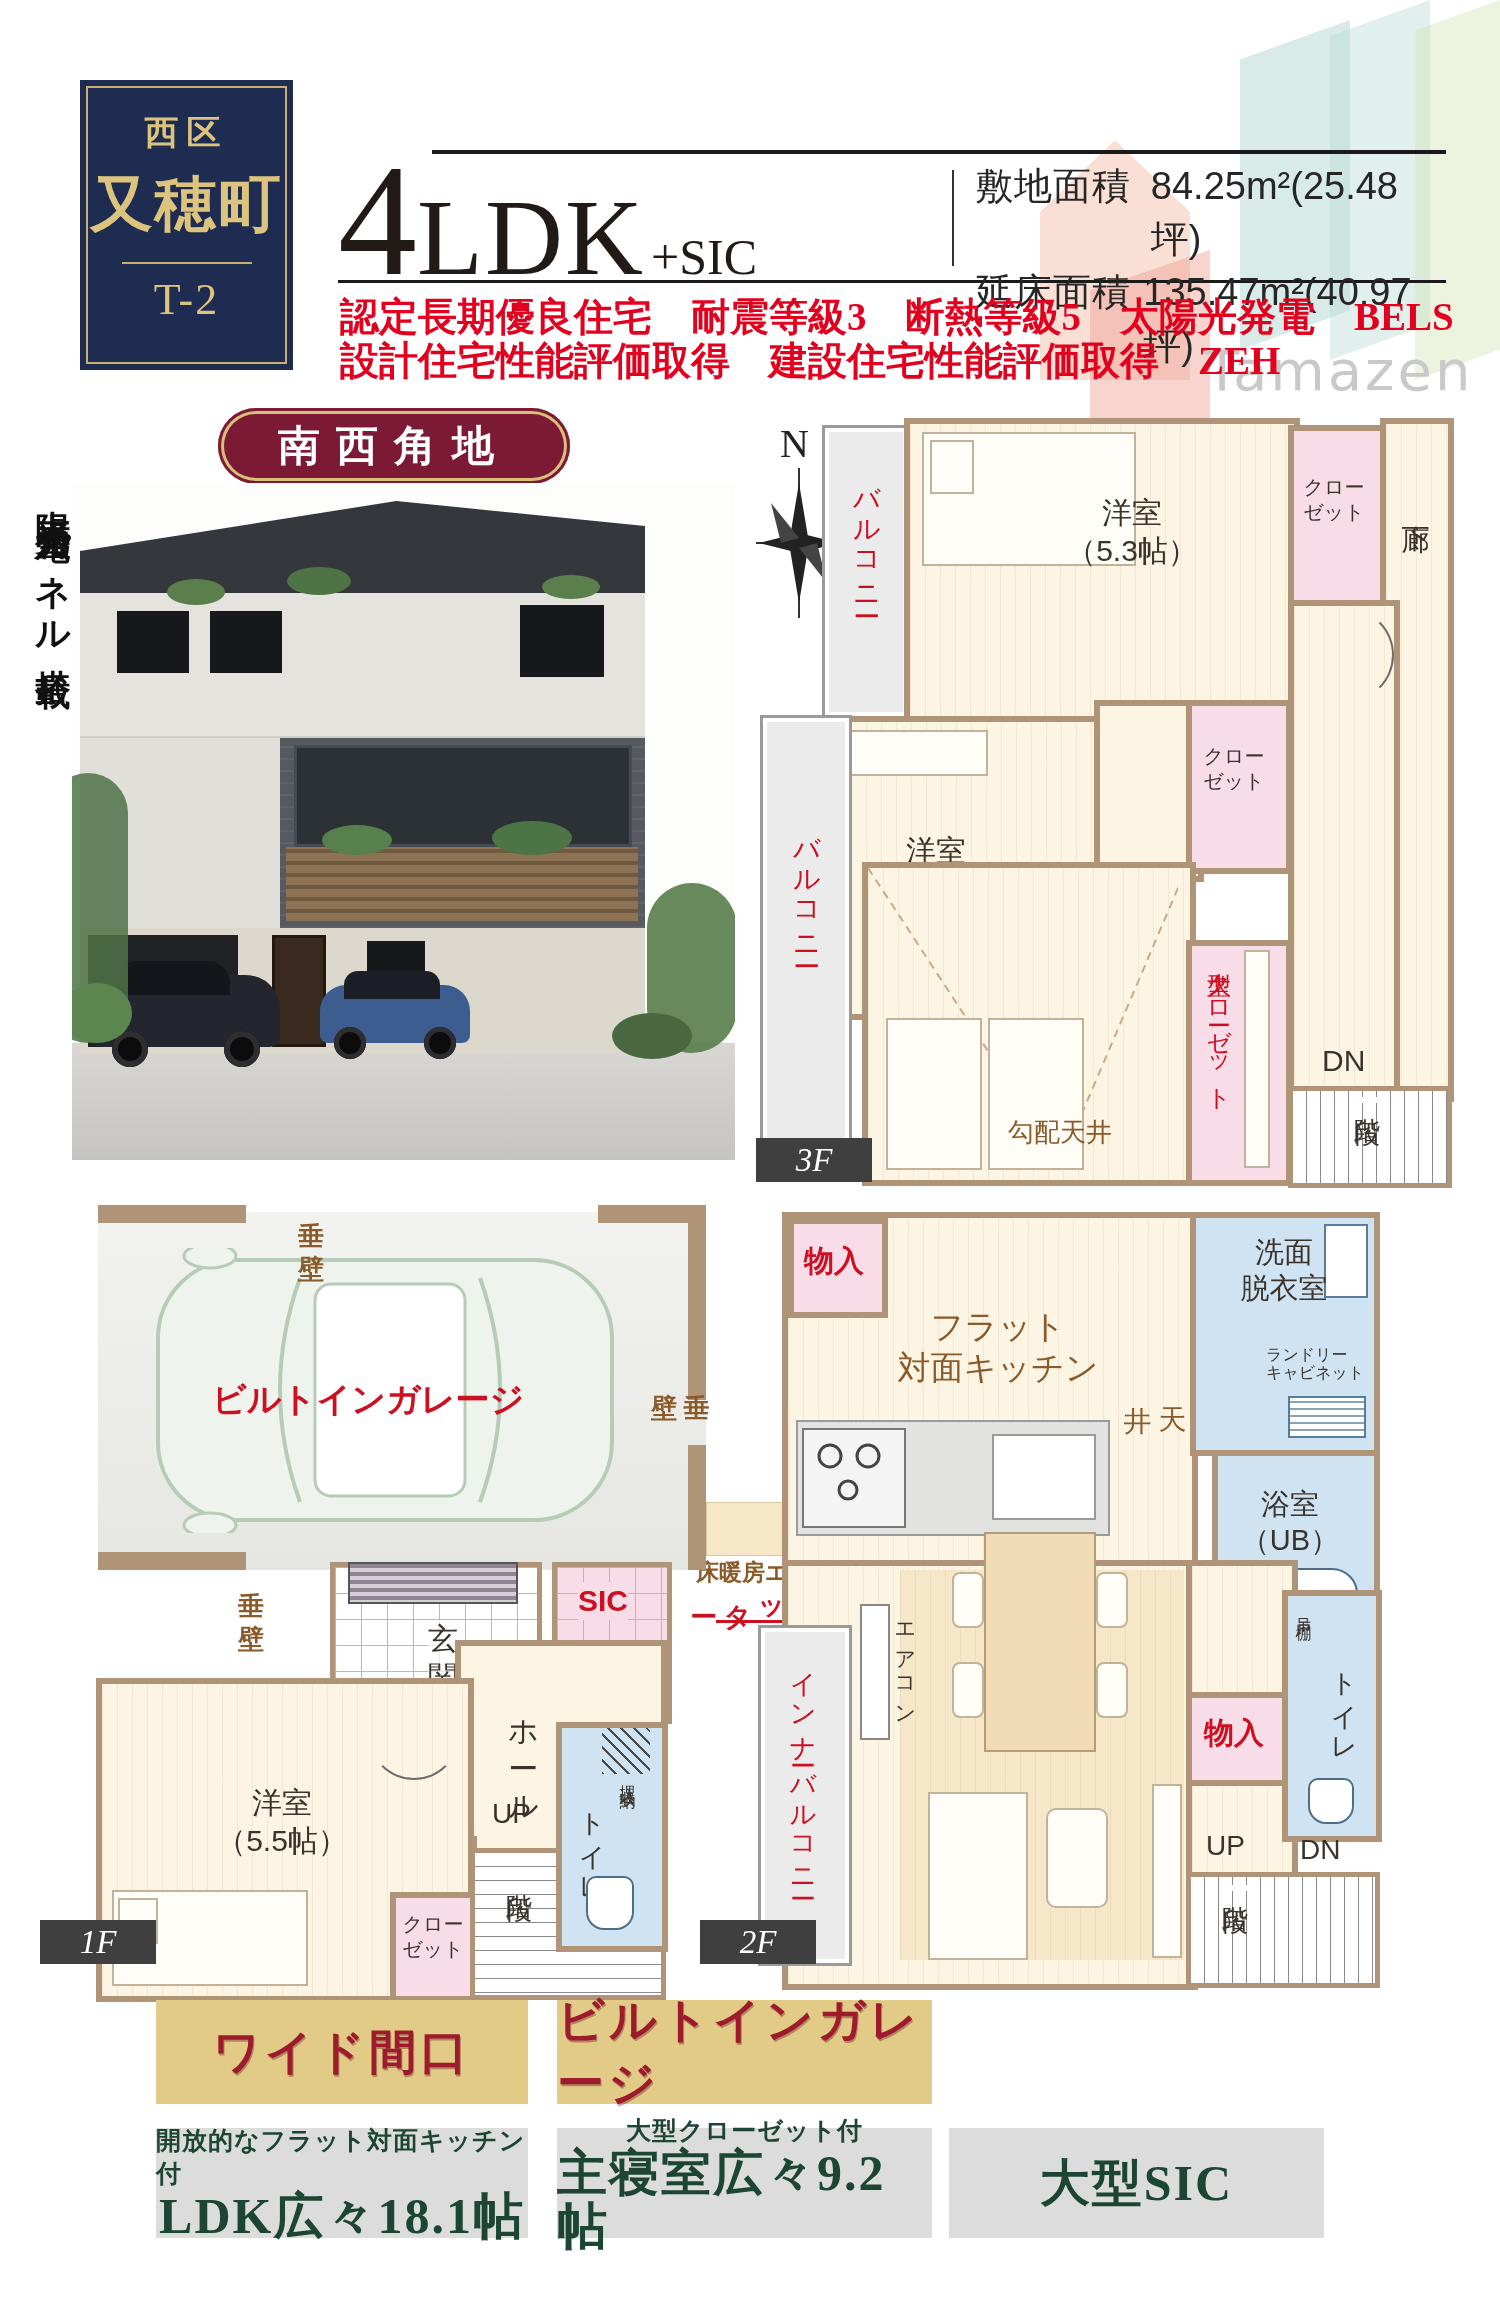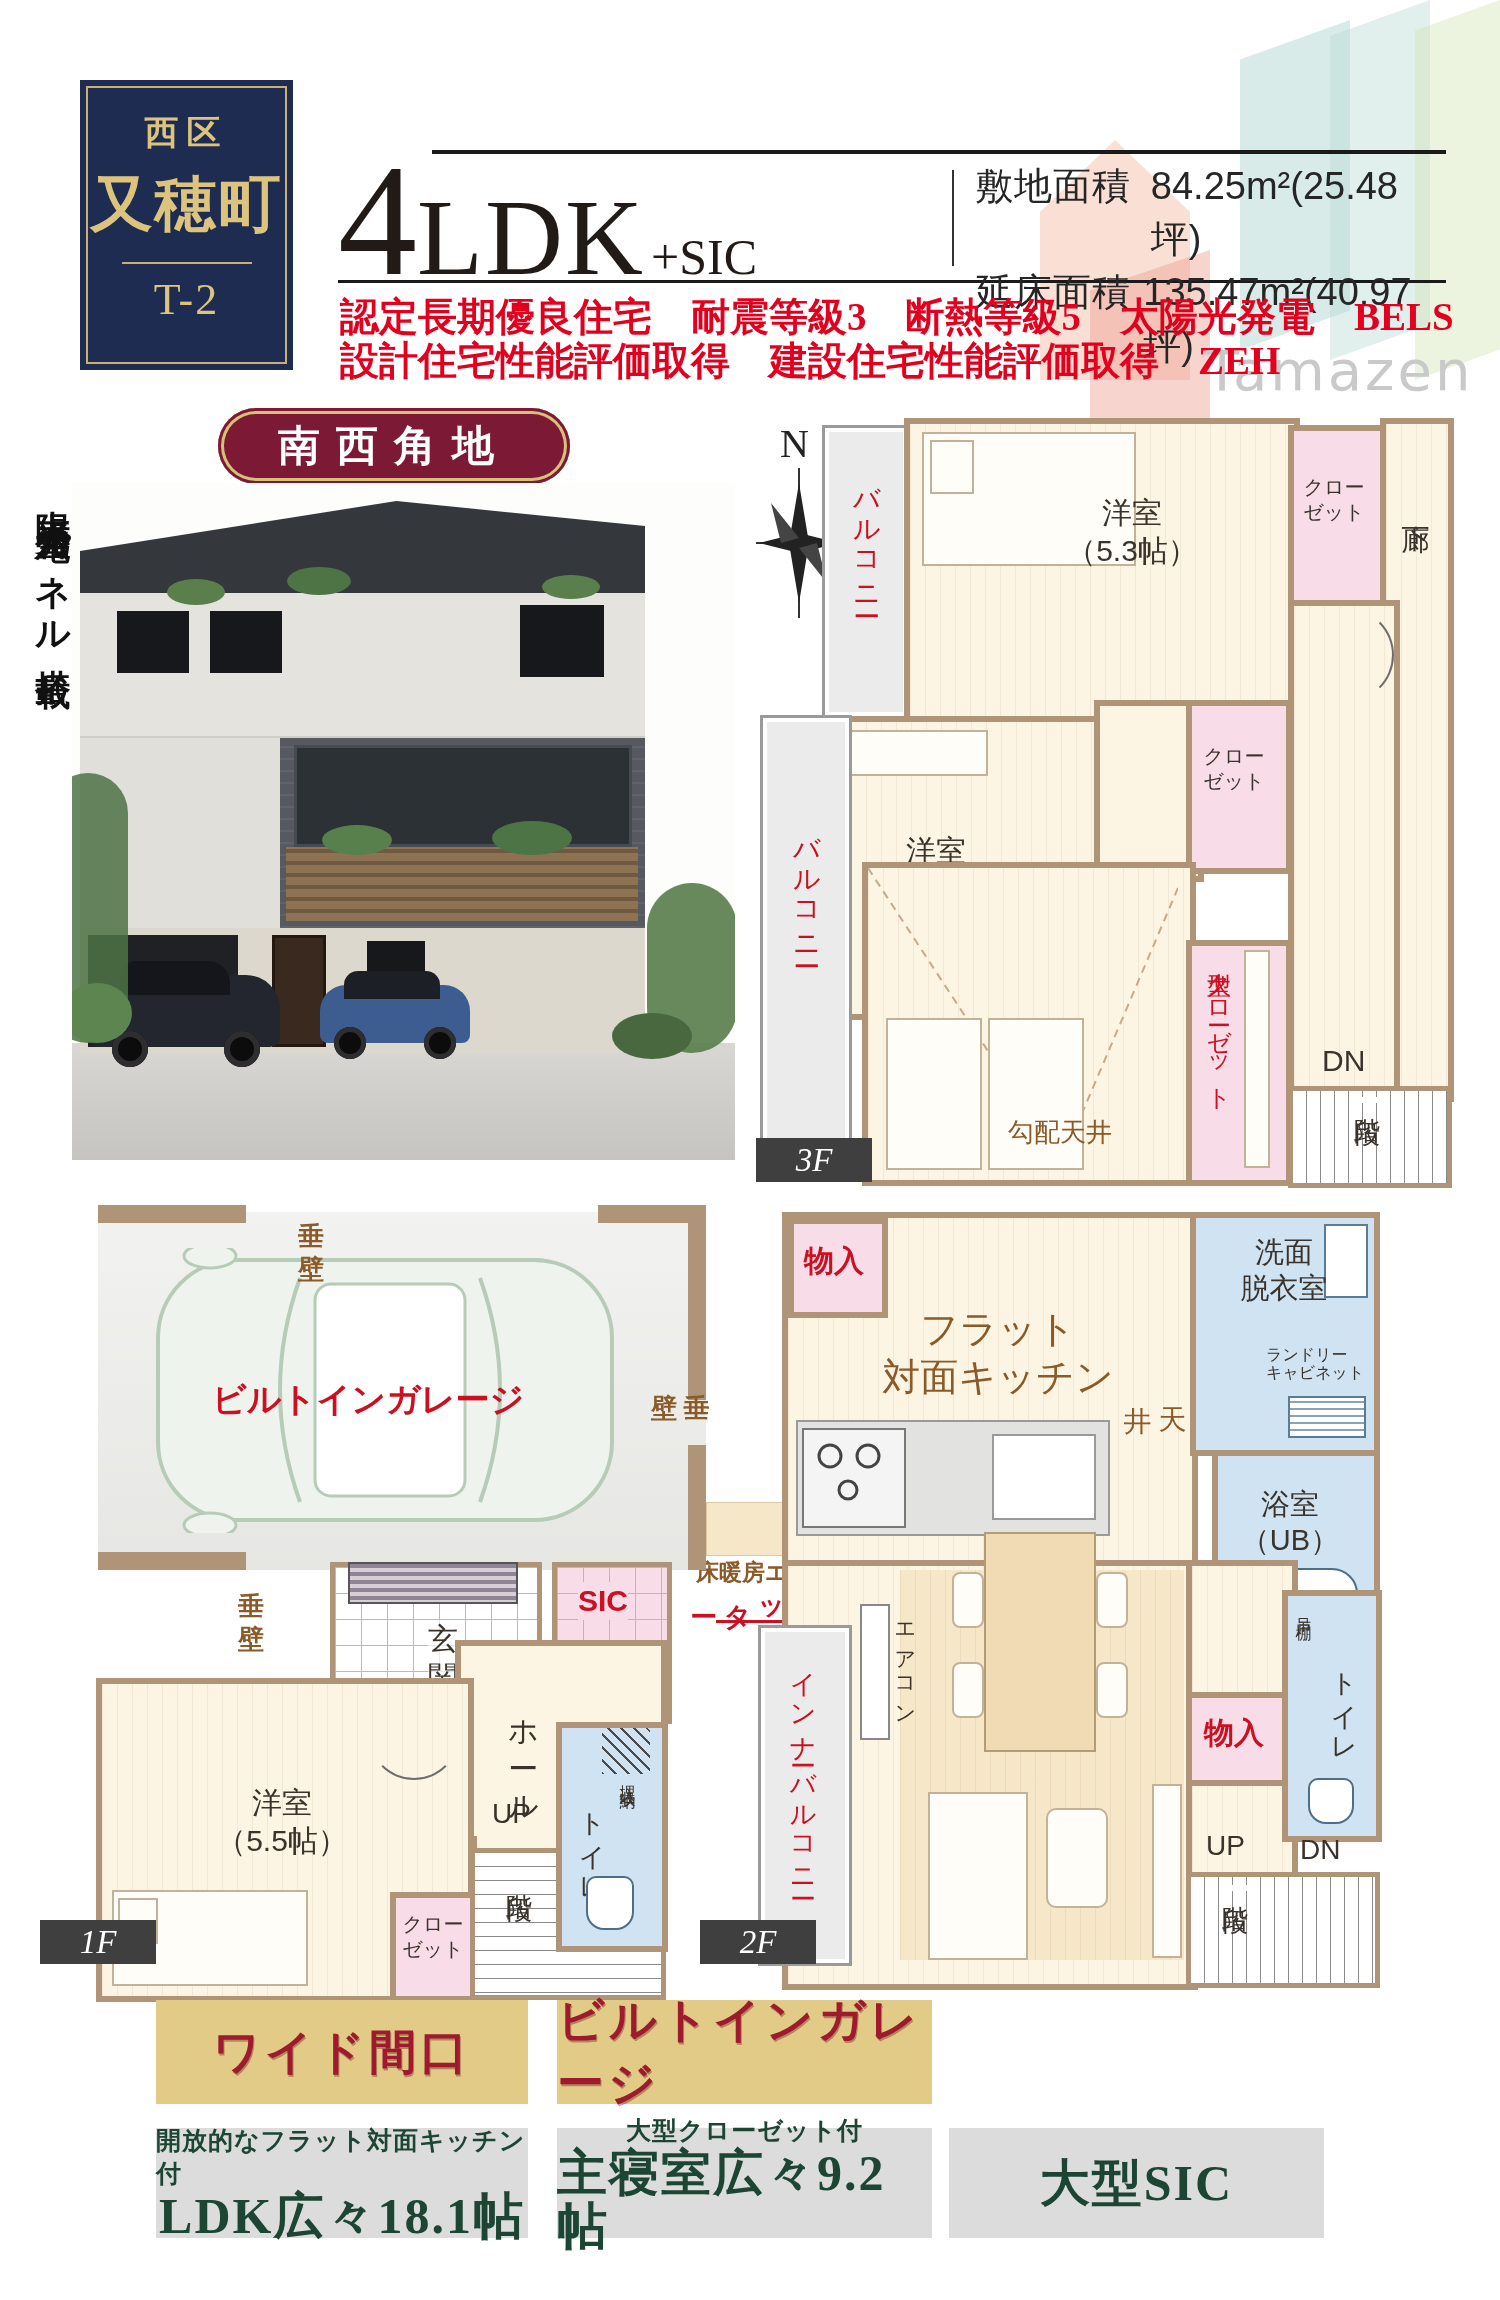--- a/index.html
+++ b/index.html
@@ -242,21 +242,21 @@
 
   <div class="abs" style="left:0;top:0;width:0;height:0;">
 
     <div class="abs" style="left:706px;top:1502px;width:140px;height:52px;background:#f6e7c9;border:1px solid #d9c8a6;"></div>
     <div class="rlabel brown" style="left:696px;top:1558px;font-size:23px;white-space:nowrap;font-weight:bold;">床暖房エリア</div>
 
     <div class="rlabel red vtext" style="left:686px;top:1585px;font-size:27px;font-weight:bold;">電動シャッター</div>
     <div class="redline" style="left:716px;top:1620px;width:140px;height:3px;"></div>
 
     <div class="room" style="left:782px;top:1212px;width:404px;height:352px;">
-      <div class="rlabel brown" style="left:90px;top:88px;width:240px;font-size:38px;">
+      <div class="rlabel brown" style="left:90px;top:88px;width:240px;font-size:33px;">
         <div>フラット</div>
         <div>対面キッチン</div>
       </div>
       <div class="abs" style="left:8px;top:202px;width:310px;height:112px;background:#e2e2e0;border:2px solid #9a9a9a;"></div>
       <div class="abs" style="left:14px;top:210px;width:100px;height:96px;background:#f4f4f4;border:2px solid #777;"></div>
       <svg class="abs" style="left:22px;top:218px;" width="84" height="80">
         <circle cx="20" cy="20" r="11" fill="none" stroke="#444" stroke-width="3"></circle>
         <circle cx="58" cy="20" r="11" fill="none" stroke="#444" stroke-width="3"></circle>
         <circle cx="38" cy="54" r="9" fill="none" stroke="#444" stroke-width="3"></circle>
       </svg>

